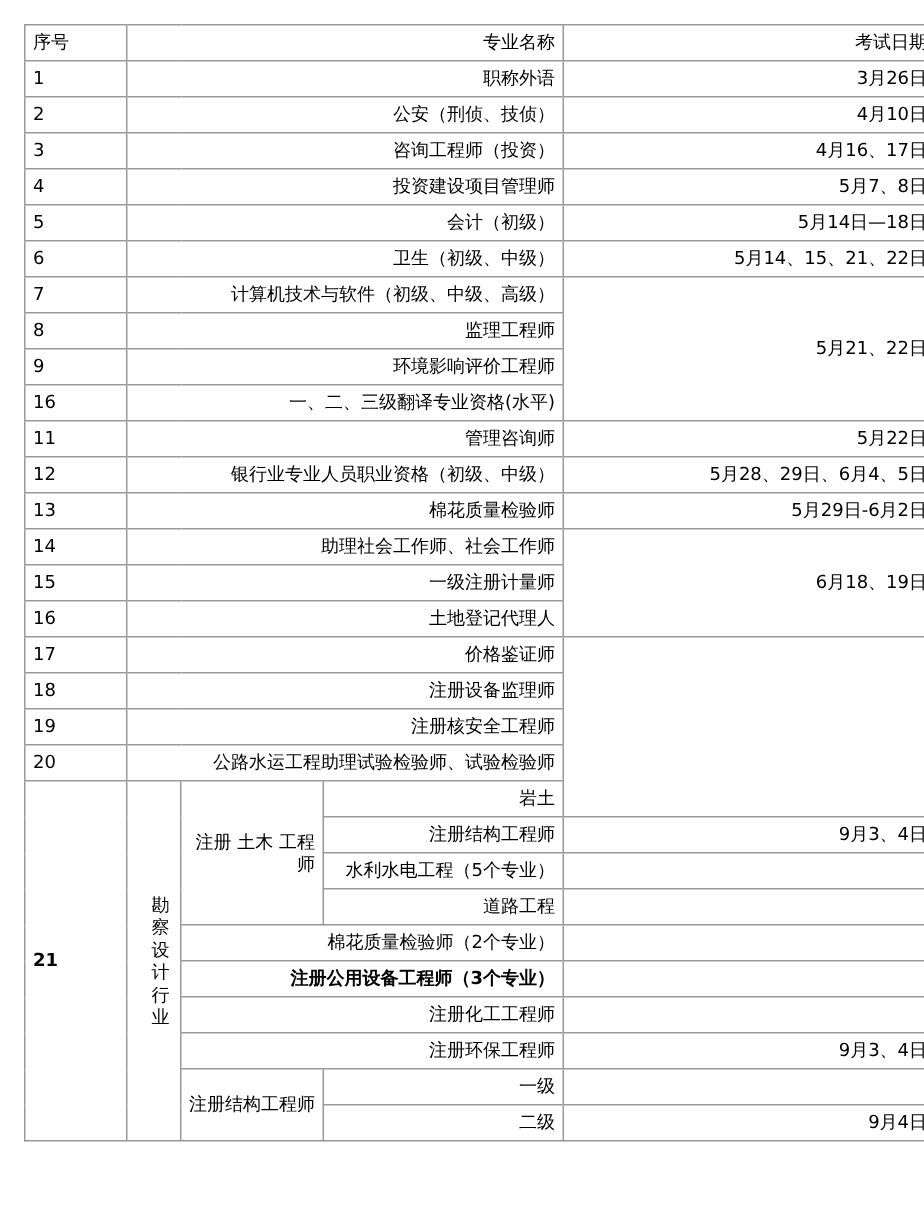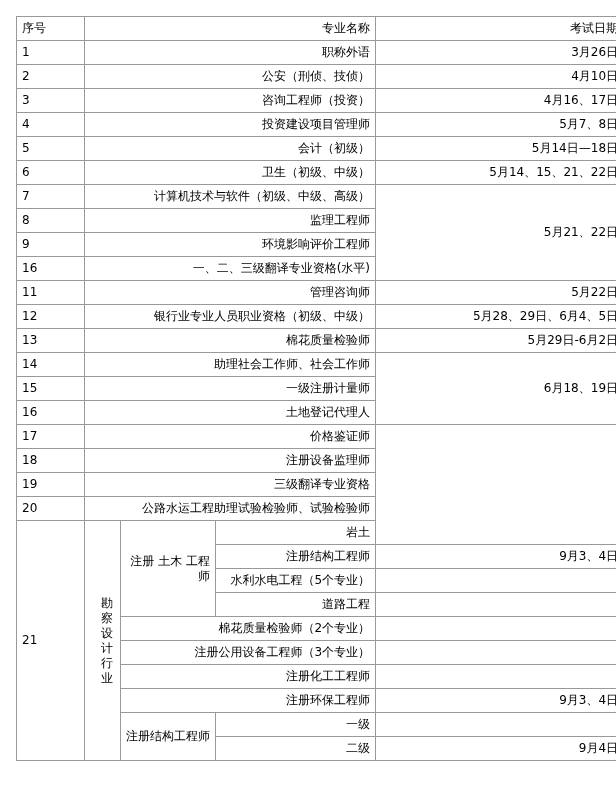--- a/index.html
+++ b/index.html
@@ -34,25 +34,25 @@
   col.c-no    { width: 68px; }
   col.c-a     { width: 36px; }
   col.c-b     { width: 95px; }
   col.c-c     { width: 160px; }
   col.c-date  { width: 248px; }
 
   td.no      { text-align: left; }
   td.name    { text-align: right; }
   td.date    { text-align: right; }
   td.red     { color: #ff0000; }
-  td.bold    { font-weight: normal; }
+  td.bold    { font-weight: bold; }
   td.vtext   { text-align: right; }
   td.spaced  { letter-spacing: 2px; }
   td.center-v { vertical-align: middle; }
-  td.top     { vertical-align: top; }
+  td.top     { vertical-align: top; font-weight: bold; }
 </style>
 </head>
 <body>
 
 <table class="exam">
   <colgroup>
     <col class="c-no">
     <col class="c-a">
     <col class="c-b">
     <col class="c-c">
@@ -151,21 +151,21 @@
       <td class="no">17</td>
       <td class="name" colspan="3">价格鉴证师</td>
       <td class="date top" rowspan="5"></td>
     </tr>
     <tr>
       <td class="no">18</td>
       <td class="name" colspan="3">注册设备监理师</td>
     </tr>
     <tr>
       <td class="no">19</td>
-      <td class="name" colspan="3">三级翻译专业资格</td>
+      <td class="name" colspan="3">注册核安全工程师</td>
     </tr>
     <tr>
       <td class="no">20</td>
       <td class="name" colspan="3">公路水运工程助理试验检验师、试验检验师</td>
     </tr>
 
     <tr>
       <td class="no top" rowspan="10">21</td>
       <td class="vtext spaced center-v" rowspan="10">勘 察 设 计 行 业</td>
       <td class="vtext center-v" rowspan="4">注册 土木 工程 师</td>

